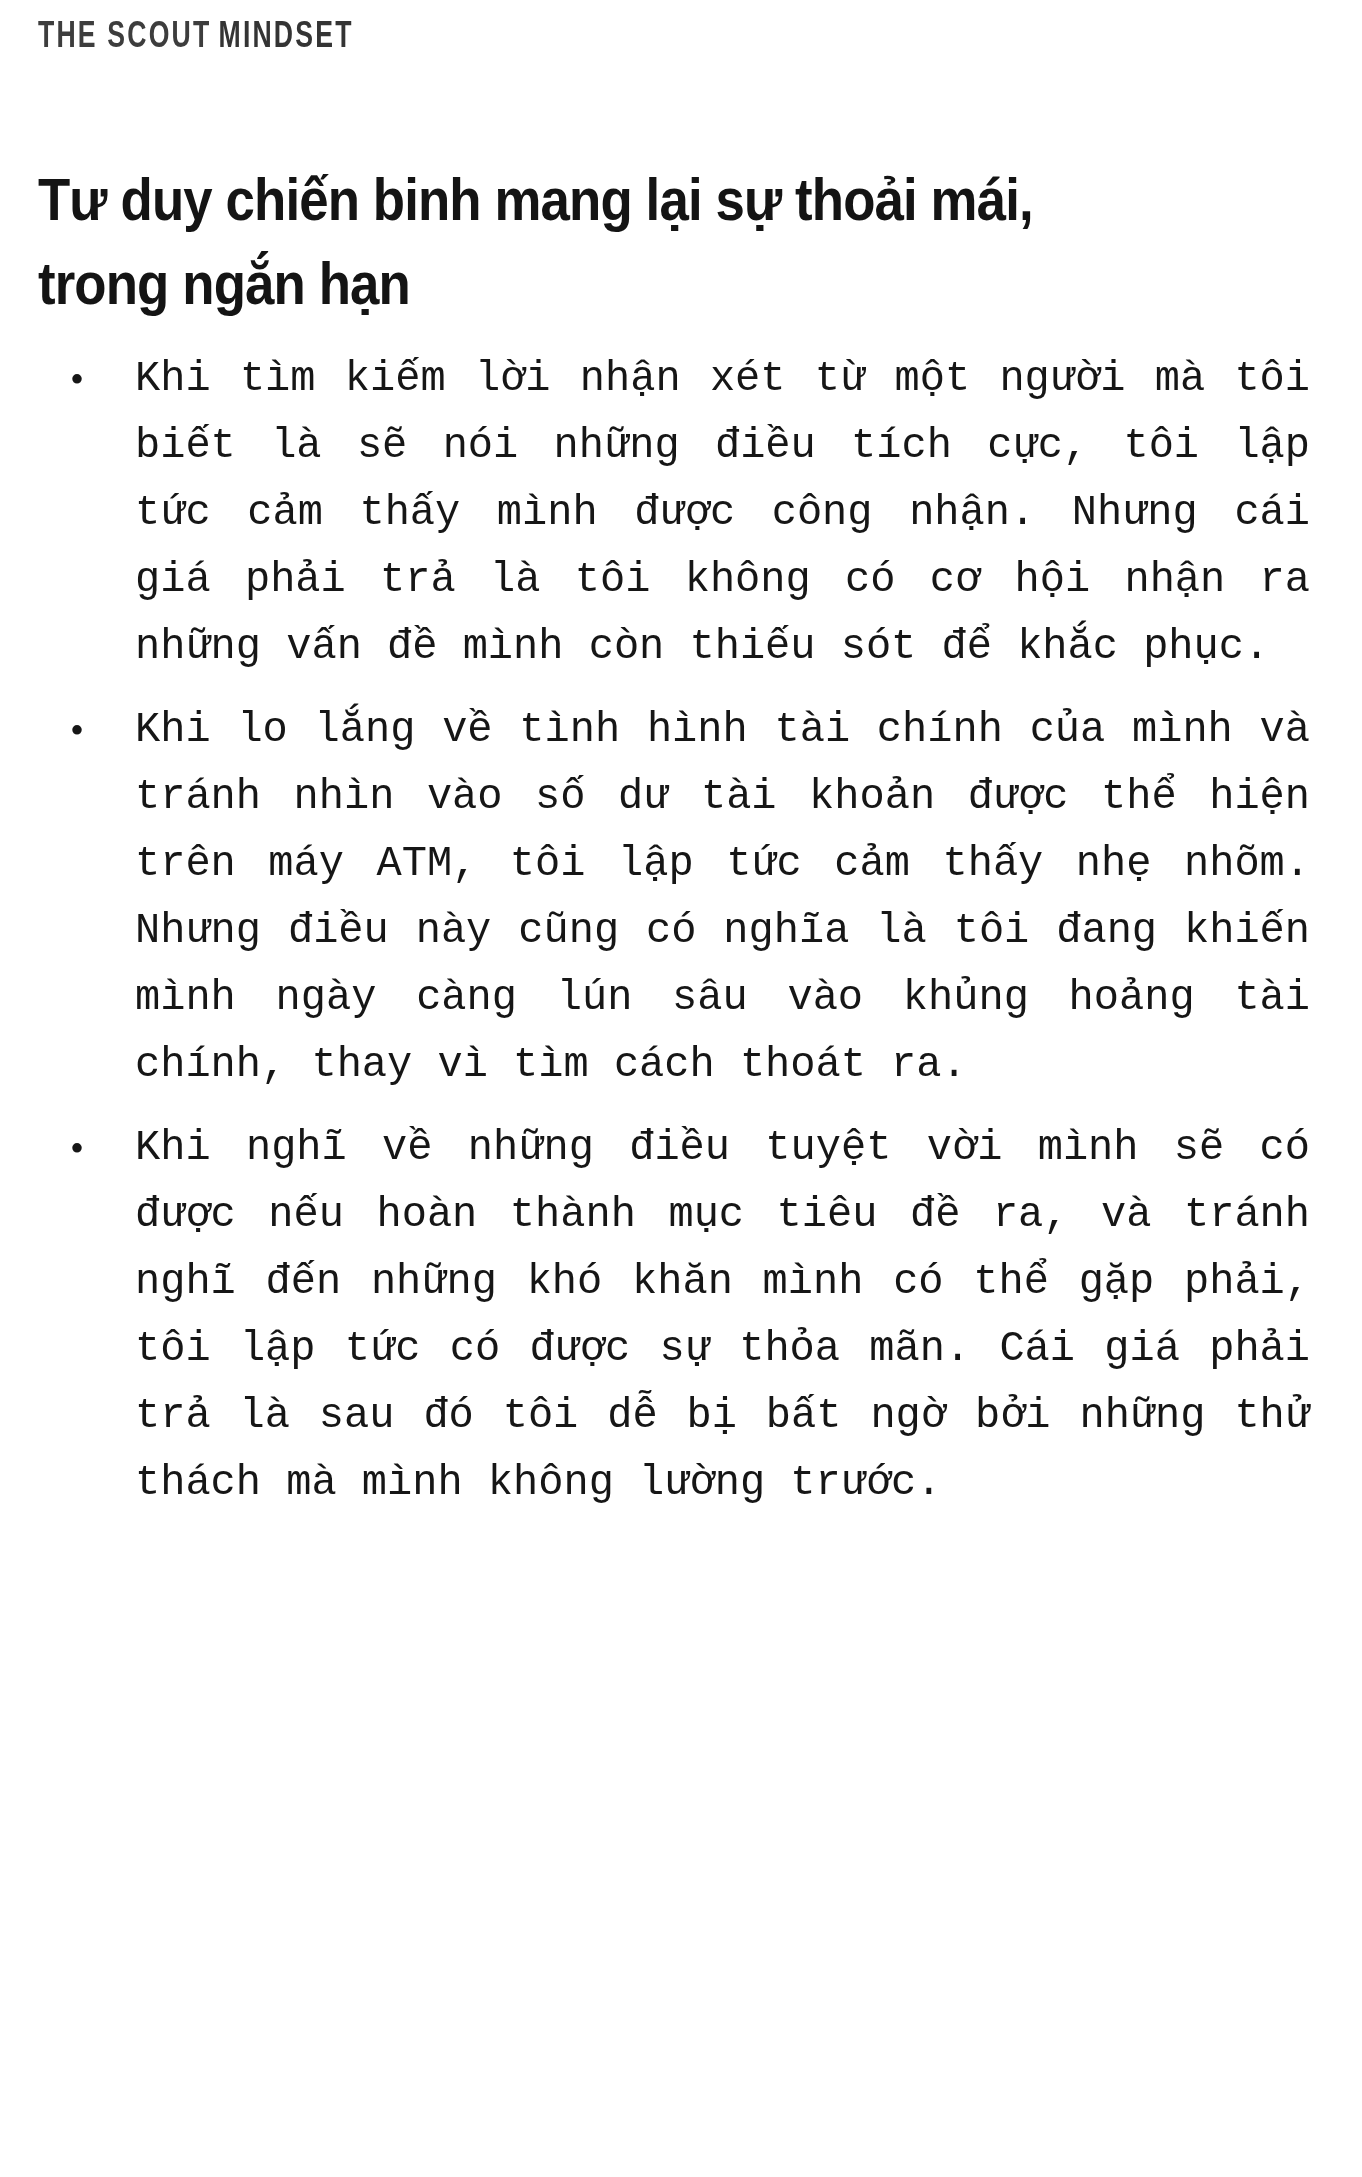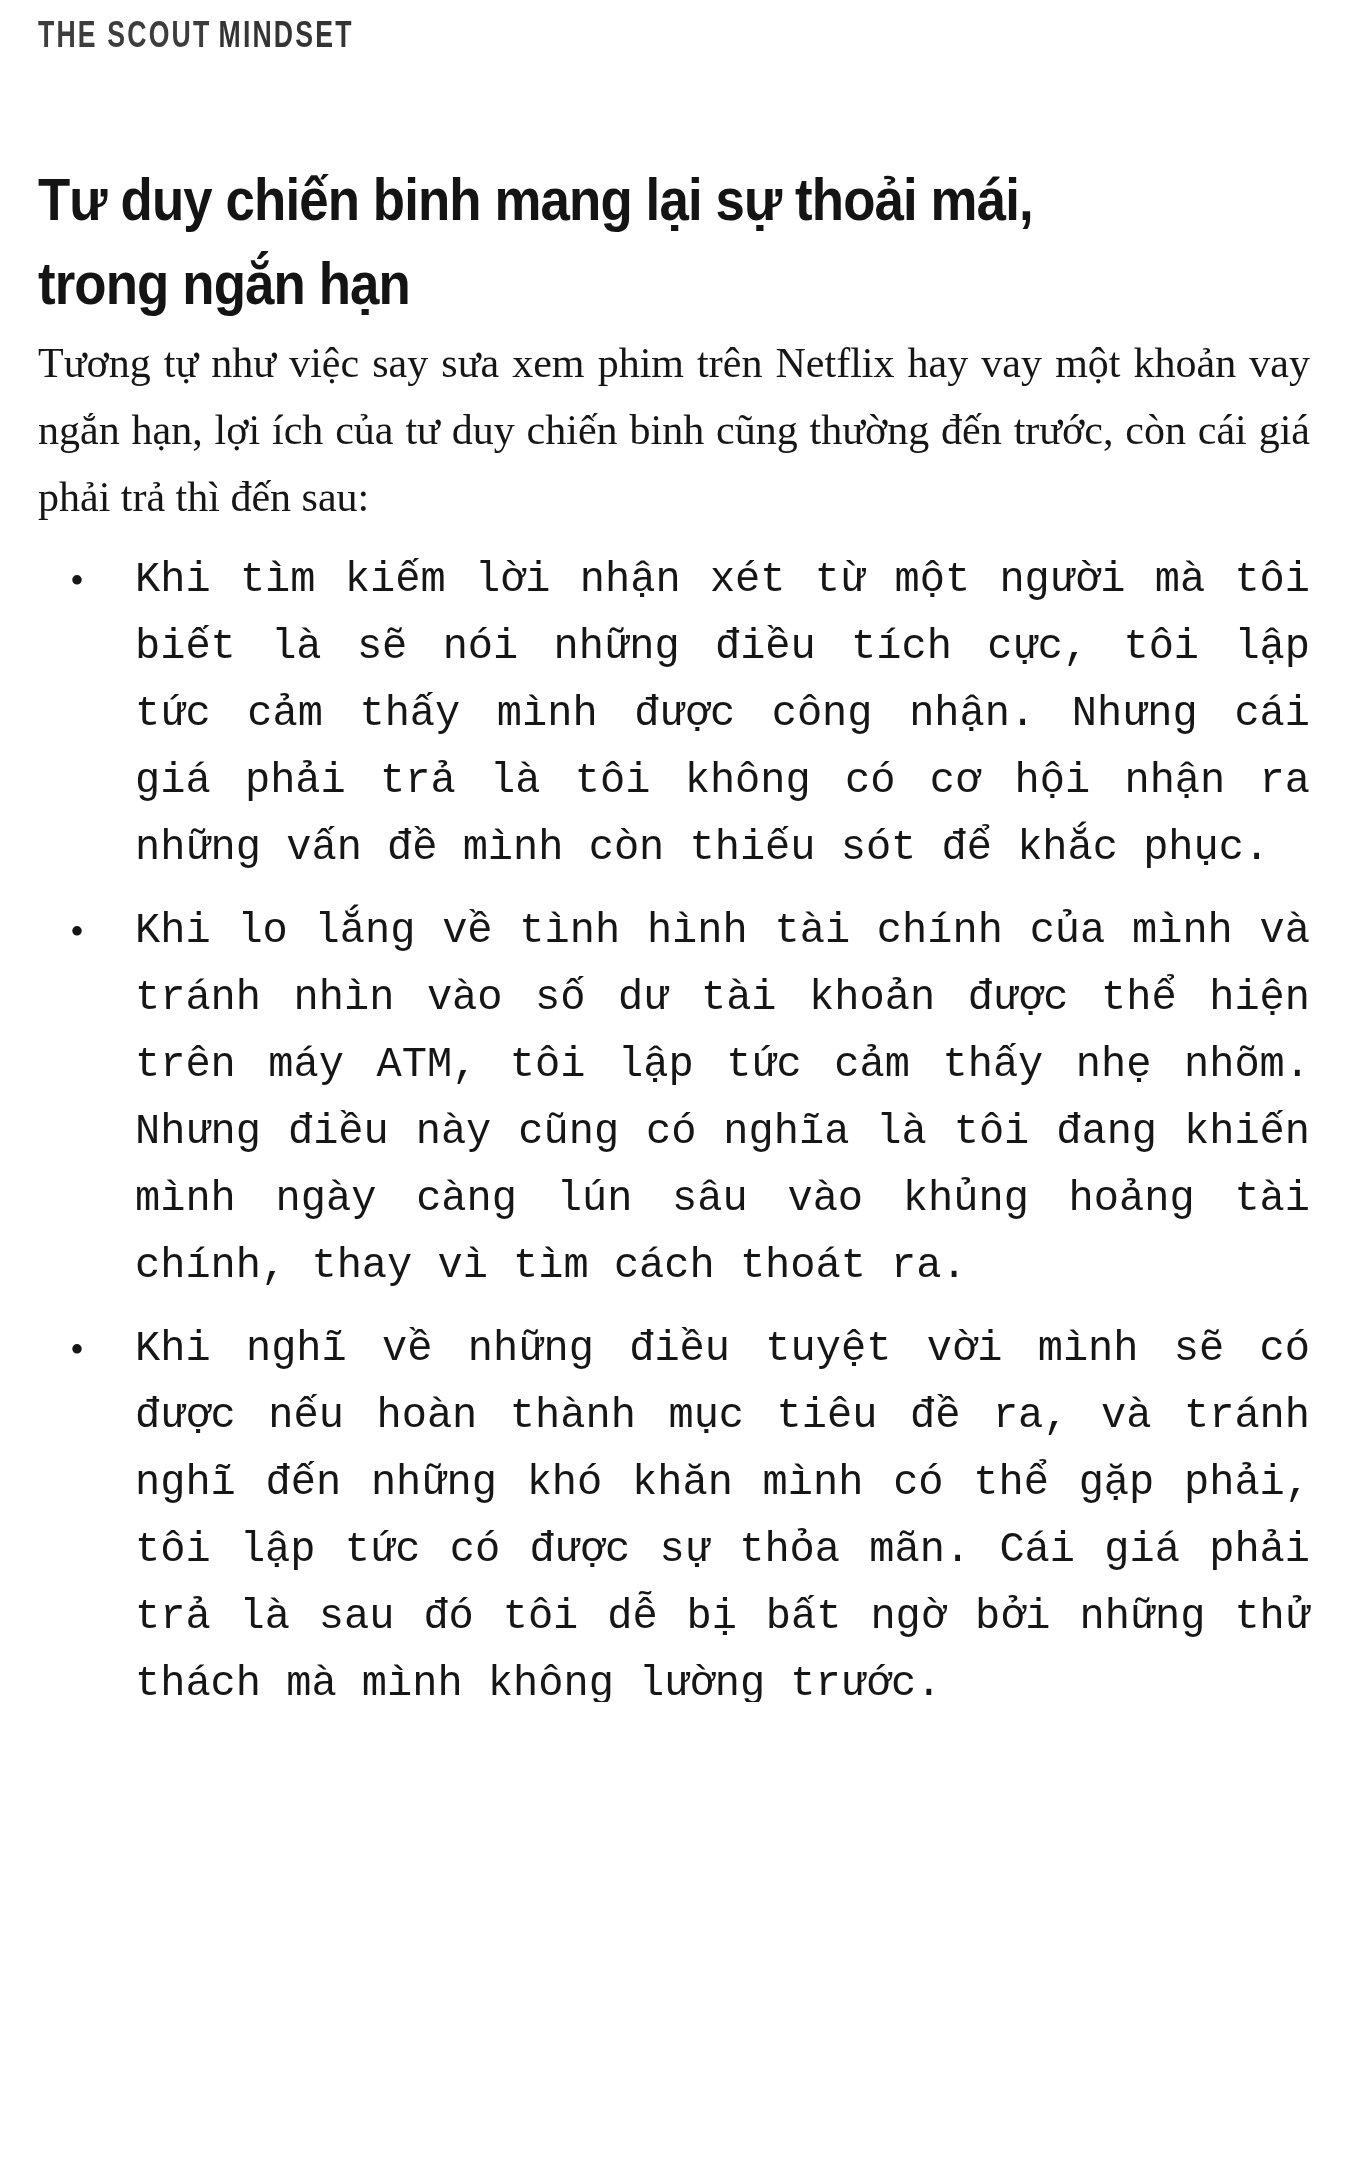--- a/index.html
+++ b/index.html
@@ -111,21 +111,20 @@
     <span class="light">THE SCOUT</span><span class="bold">MINDSET</span>
   </div>
 
   <h1 class="chapter-title">
     <div>Tư duy chiến binh mang lại sự thoải mái,</div>
     <div>trong ngắn hạn</div>
   </h1>
 
   <div class="body-col">
 
-    <p class="para intro">Tương tự như việc say sưa xem phim trên Netflix hay vay một khoản vay ngắn hạn, lợi ích của tư duy chiến binh cũng thường đến trước, còn cái giá phải trả thì đến sau:</p>
 
     <ul class="bullet-list">
       <li class="bullet-item">
         <span class="bullet-marker">•</span>
         <div class="bullet-text">Khi tìm kiếm lời nhận xét từ một người mà tôi biết là sẽ nói những điều tích cực, tôi lập tức cảm thấy mình được công nhận. Nhưng cái giá phải trả là tôi không có cơ hội nhận ra những vấn đề mình còn thiếu sót để khắc phục.</div>
       </li>
       <li class="bullet-item">
         <span class="bullet-marker">•</span>
         <div class="bullet-text">Khi lo lắng về tình hình tài chính của mình và tránh nhìn vào số dư tài khoản được thể hiện trên máy ATM, tôi lập tức cảm thấy nhẹ nhõm. Nhưng điều này cũng có nghĩa là tôi đang khiến mình ngày càng lún sâu vào khủng hoảng tài chính, thay vì tìm cách thoát ra.</div>
       </li>

